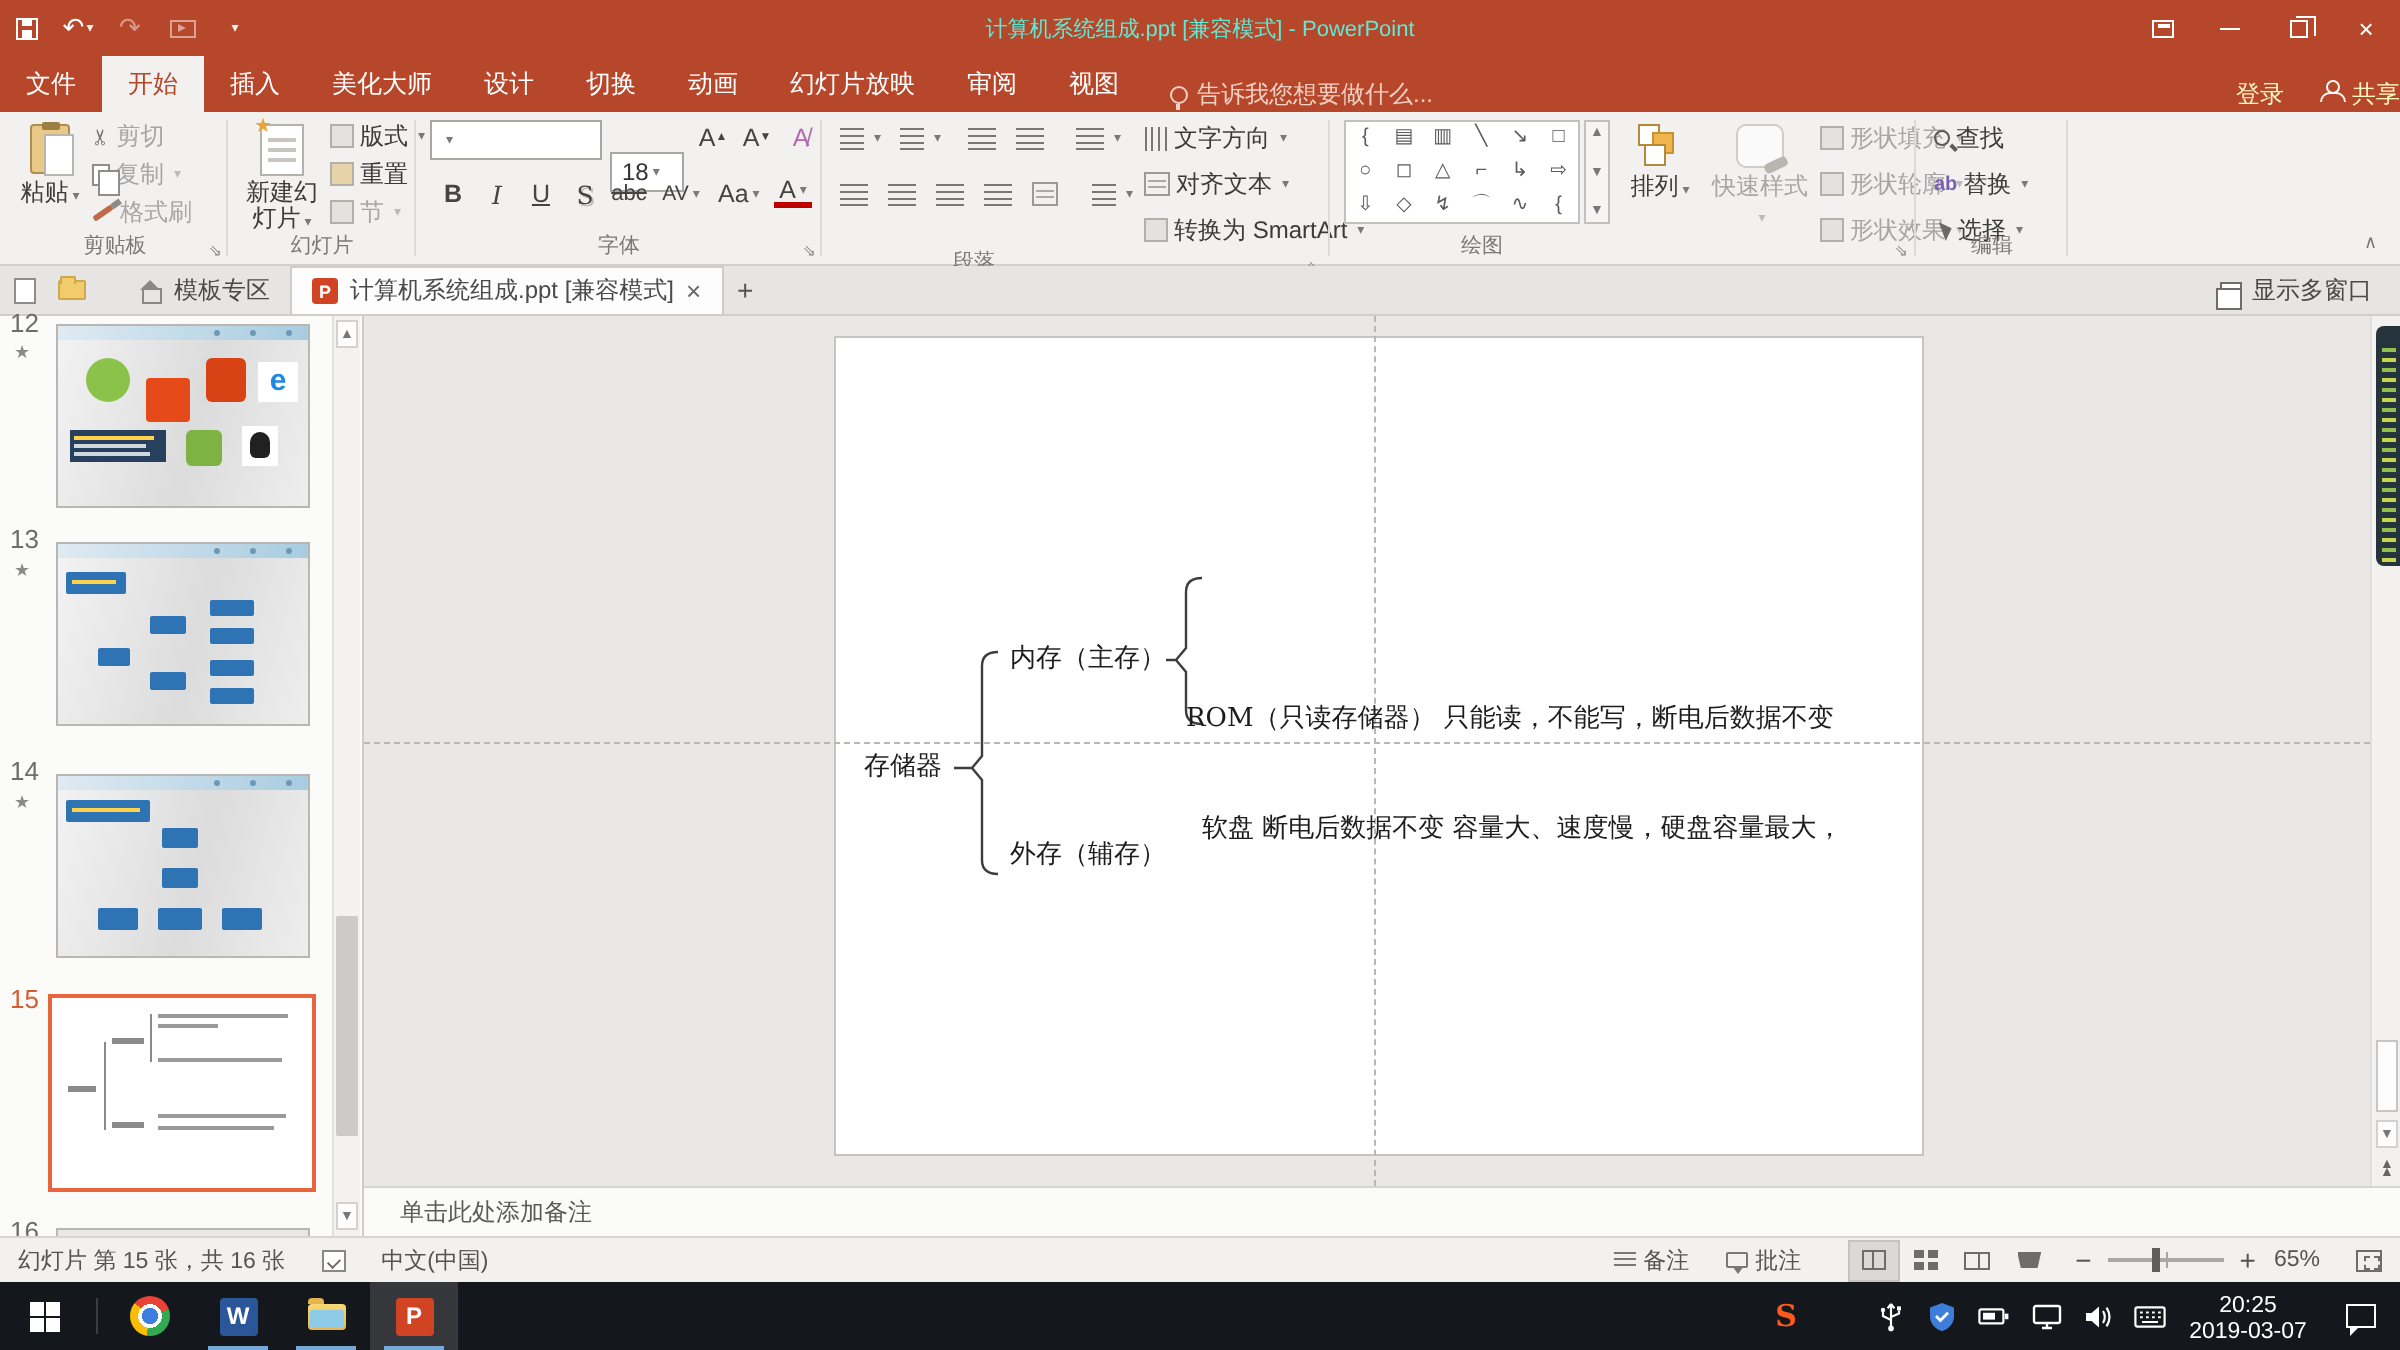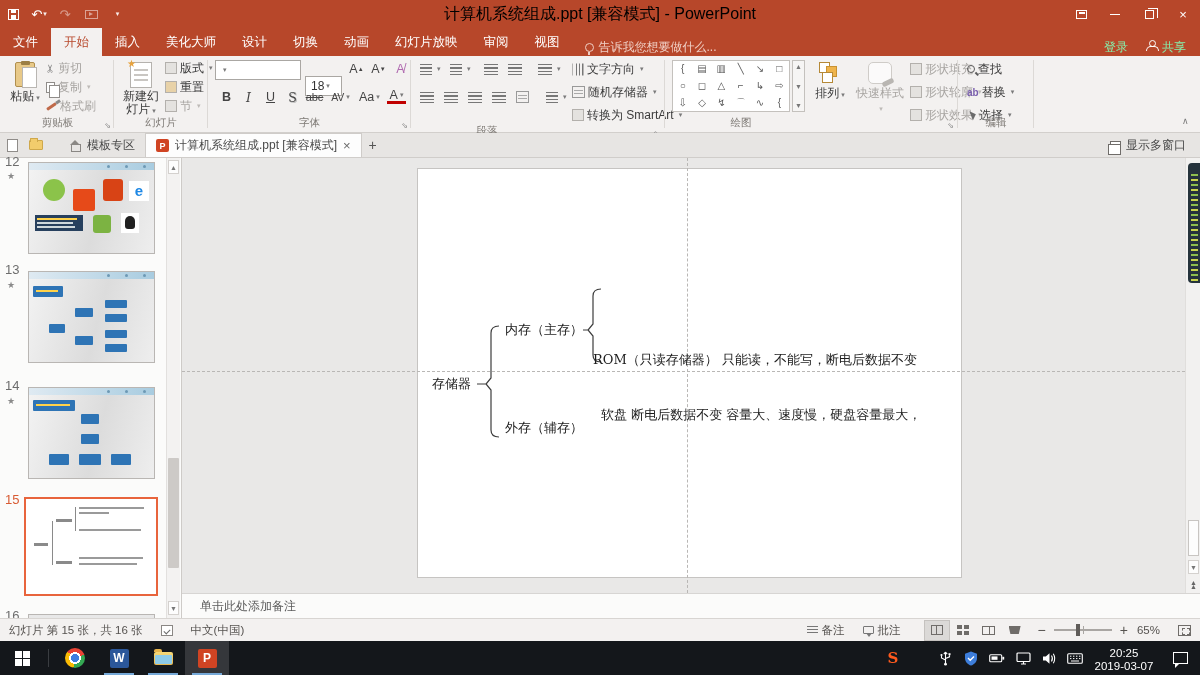--- a/index.html
+++ b/index.html
@@ -5,41 +5,41 @@
   *{box-sizing:border-box;margin:0;padding:0;}
   html,body{width:1200px;height:675px;overflow:hidden;}
   body{font-family:"Liberation Sans","DejaVu Sans",sans-serif;font-size:12px;color:#3b3b3b;background:#e8e8e8;position:relative;}
   .abs{position:absolute;}
   
   #titlebar{left:0;top:0;width:1200px;height:28px;background:#b7472a;color:#fff;display:flex;align-items:center;}
   .qa{display:flex;align-items:center;height:28px;}
   .qa .qbtn{width:26px;height:28px;display:flex;align-items:center;justify-content:center;color:#fff;font-size:13px;}
   .qa .dim{opacity:.45;}
   .dd8{font-size:7px;margin-left:1px;opacity:.9;}
-  #title-text{position:absolute;left:0;right:0;text-align:center;font-size:16px;color:#000000;pointer-events:none;}
+  #title-text{position:absolute;left:0;right:0;text-align:center;font-size:11px;color:#5eead4;pointer-events:none;}
   .winbtns{margin-left:auto;display:flex;height:28px;}
   .winbtn{width:34px;height:28px;display:flex;align-items:center;justify-content:center;color:#fff;font-size:13px;}
   .ico-min{width:10px;height:1px;background:#fff;display:inline-block;}
   .ico-restore{width:9px;height:9px;border:1px solid #fff;position:relative;display:inline-block;}
   .ico-restore::before{content:"";position:absolute;left:2px;top:-3px;width:9px;height:9px;border:1px solid #fff;border-left:none;border-bottom:none;}
   .ico-ribopt{width:11px;height:9px;border:1px solid #fff;display:inline-block;position:relative;}
   .ico-ribopt::after{content:"";position:absolute;left:2px;top:1px;width:6px;height:2px;background:#fff;}
   .floppy{width:11px;height:11px;border:1.5px solid #fff;position:relative;display:inline-block;}
   .floppy::before{content:"";position:absolute;left:2px;top:0;width:5px;height:3px;background:#fff;}
   .floppy::after{content:"";position:absolute;left:2px;bottom:0;width:5px;height:4px;background:#fff;}
   .qscreen{width:13px;height:9px;border:1.5px solid #fff;display:inline-block;position:relative;opacity:.5;}
   .qscreen::after{content:"";position:absolute;left:3px;top:1px;border-left:4px solid #fff;border-top:2px solid transparent;border-bottom:2px solid transparent;}
   
   #tabrow{left:0;top:28px;width:1200px;height:28px;background:#b7472a;display:flex;align-items:flex-end;color:#f3dcd4;}
   .rtab{padding:0 13px;height:28px;display:flex;align-items:center;font-size:12.5px;color:#fff;}
   .rtab.active{background:#f3f1f0;color:#b7472a;}
   .tellme{display:flex;align-items:center;gap:5px;padding:0 12px;color:#f0cfc4;justify-content:space-between;}
   .bulb{width:9px;height:9px;border:1.2px solid #f0cfc4;border-radius:50%;position:relative;display:inline-block;}
   .bulb::after{content:"";position:absolute;left:2.4px;top:8px;width:2.5px;height:3px;background:#f0cfc4;}
-  .acct{margin-left:auto;display:flex;align-items:center;gap:18px;padding-right:14px;color:#86efac;}
+  .acct{margin-left:auto;display:flex;align-items:center;gap:18px;color:#fef9c3;}
   .person{width:12px;height:11px;position:relative;display:inline-block;margin-right:4px;}
   .person::before{content:"";position:absolute;left:3px;top:0;width:5px;height:5px;border:1.2px solid #fff;border-radius:50%;}
   .person::after{content:"";position:absolute;left:0;bottom:0;width:11px;height:4px;border:1.2px solid #fff;border-bottom:none;border-radius:5px 5px 0 0;}
   
   #ribbon{left:0;top:56px;width:1200px;height:77px;background:#f3f1f0;border-bottom:1px solid #d2cfcc;}
   .grp-label{position:absolute;bottom:3px;font-size:10.5px;color:#7d7974;width:100%;text-align:center;}
   .launcher{position:absolute;bottom:3px;right:2px;font-size:8px;color:#8a8a8a;}
   .gsep{position:absolute;top:4px;bottom:4px;width:1px;background:#dcd9d6;}
   .bigbtn{position:absolute;top:3px;width:100%;display:flex;flex-direction:column;align-items:center;gap:2px;font-size:12px;color:#3b3b3b;text-align:center;line-height:14px;}
   .smrow{position:absolute;height:18px;display:flex;align-items:center;gap:3px;font-size:12px;white-space:nowrap;}
@@ -352,21 +352,21 @@
       </div>
     <div class="smrow dd" style="left:134px;top:32px;">
         <span class="lines-ico sm"></span>
       </div>
     <div class="smrow dd" style="left:160px;top:4px;">
         <span class="lines-ico sm" style="transform:rotate(90deg);"></span>
         <span>文字方向</span>
       </div>
     <div class="smrow dd" style="left:160px;top:27px;">
         <span class="boxlines"></span>
-        <span>随机存储器</span>
+        <span>对齐文本</span>
       </div>
     <div class="smrow dd" style="left:160px;top:50px;">
         <span class="sq-ico"></span>
         <span>转换为 SmartArt</span>
       </div>
     <div class="grp-label" style="width:150px;">段落</div>
     <div class="launcher">⇘</div>
   </div>
   <div class="gsep" style="left:664px;"></div>
 

